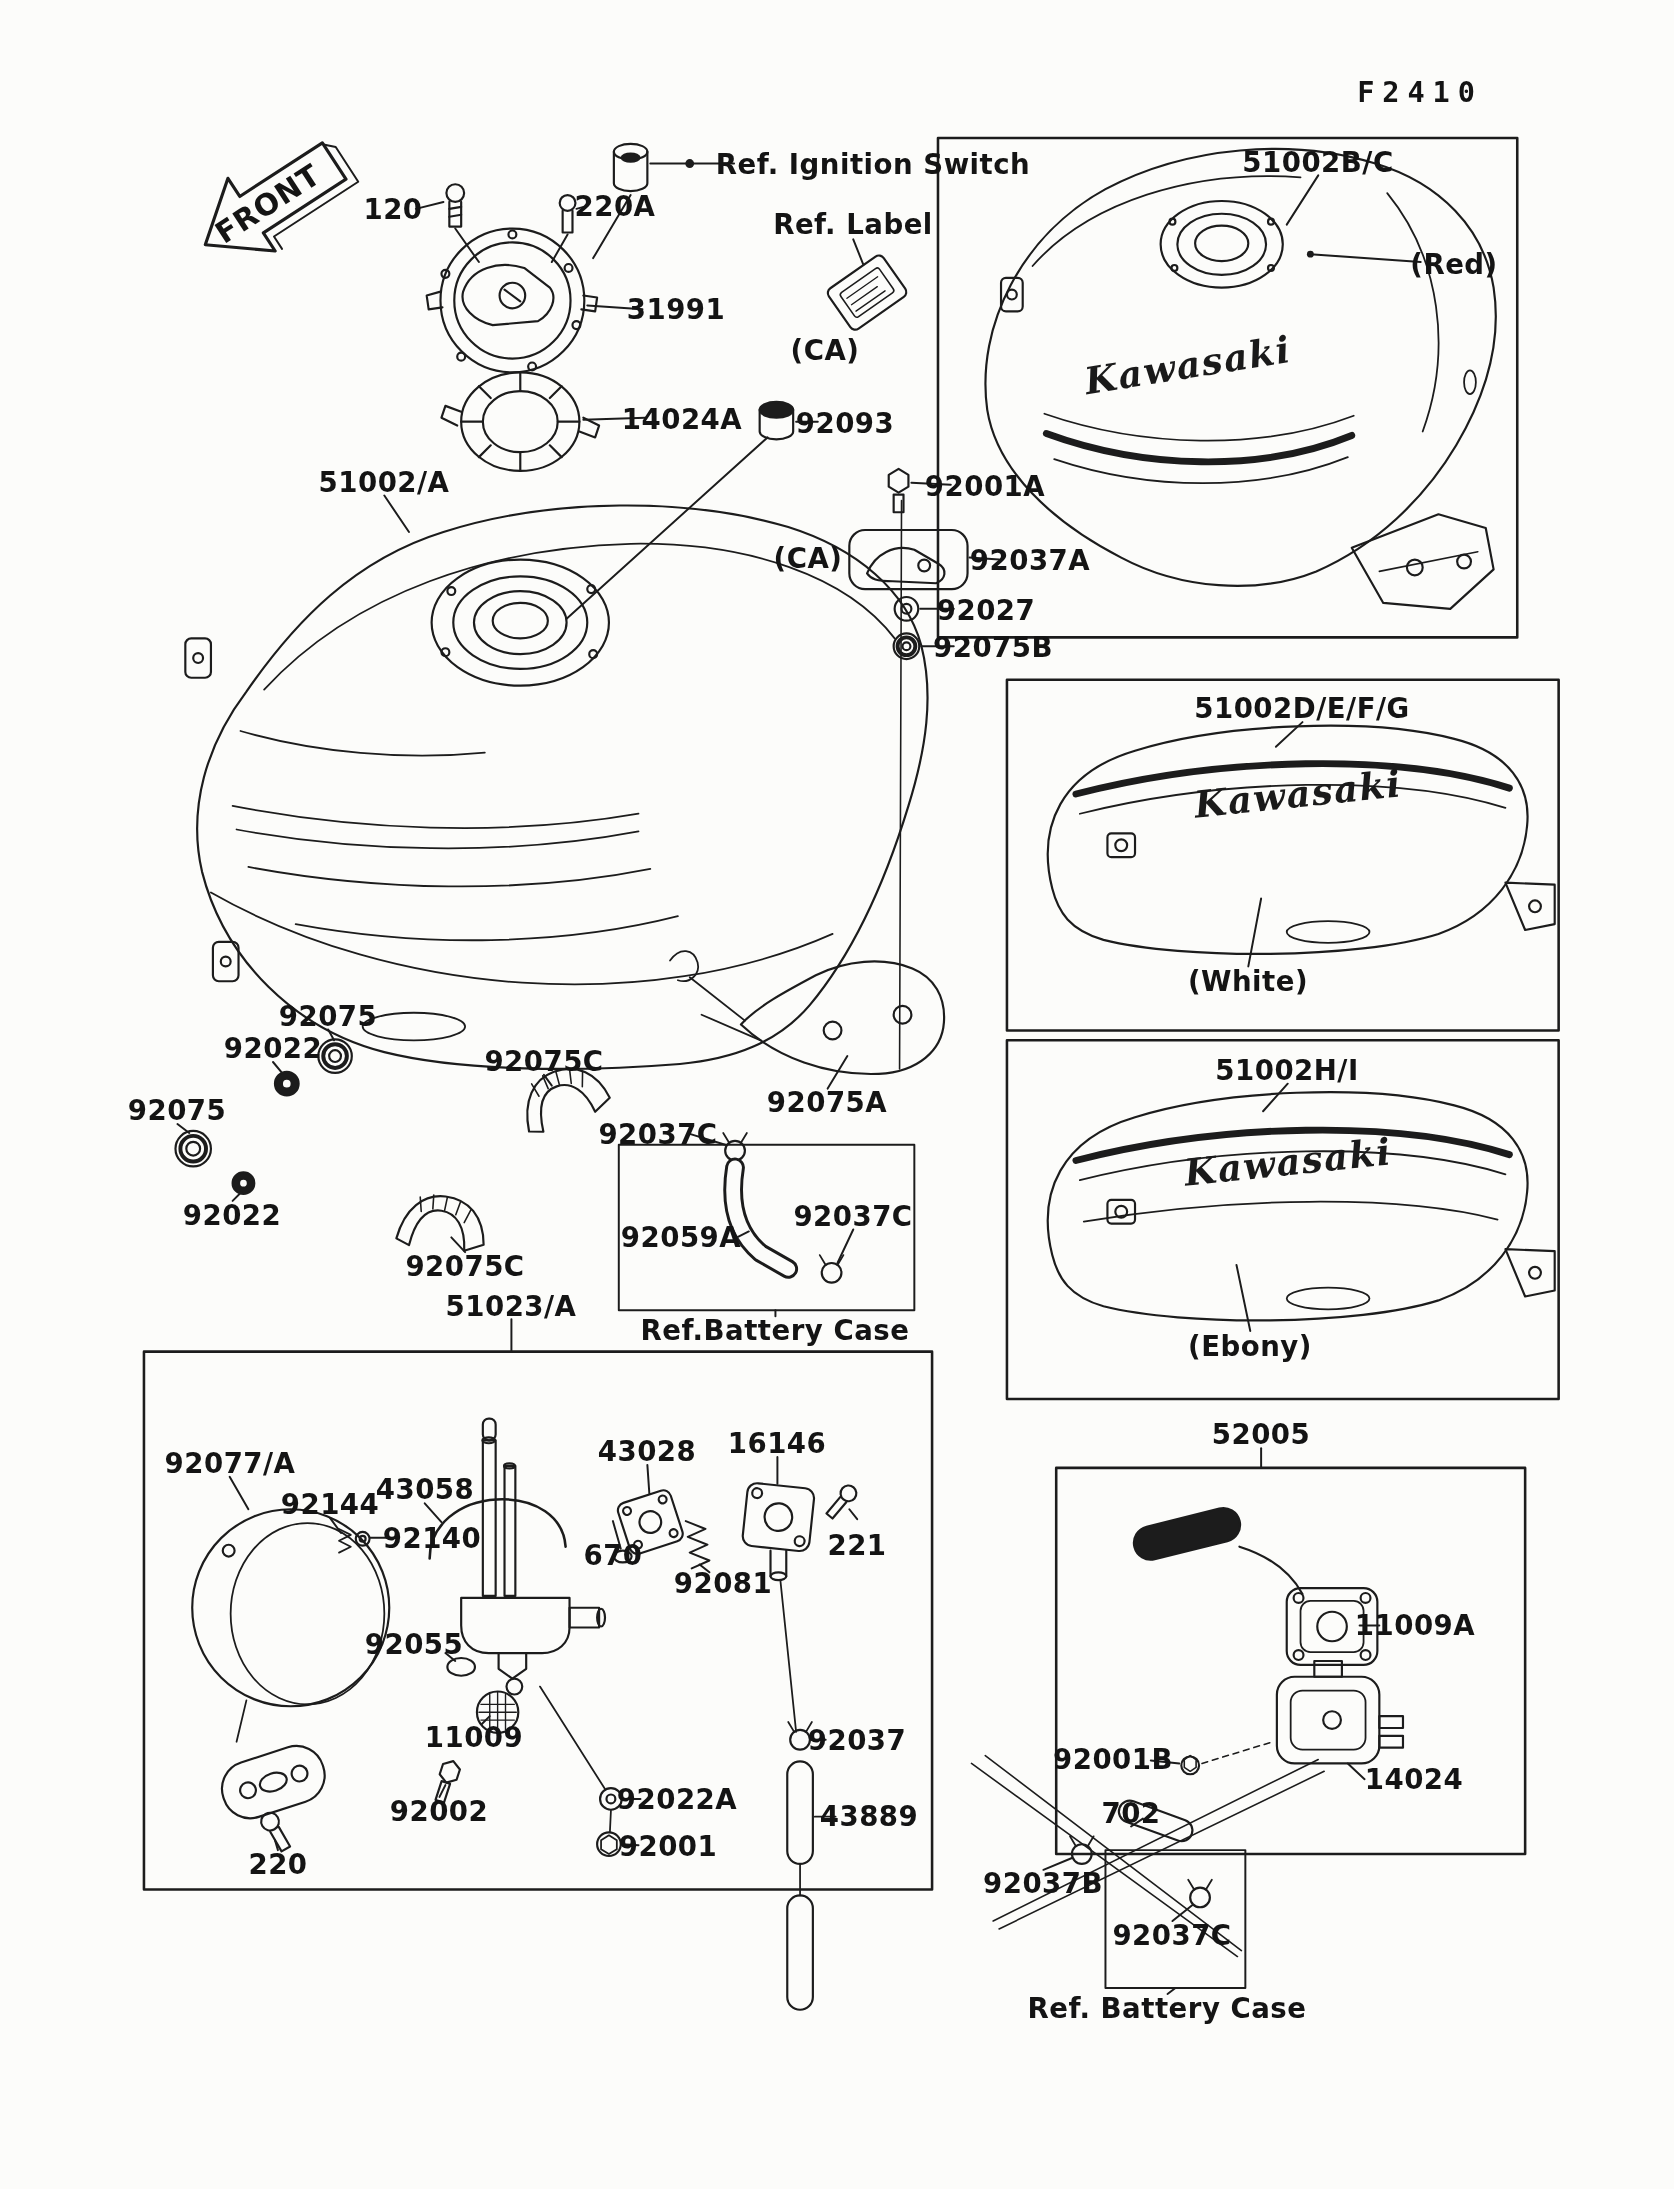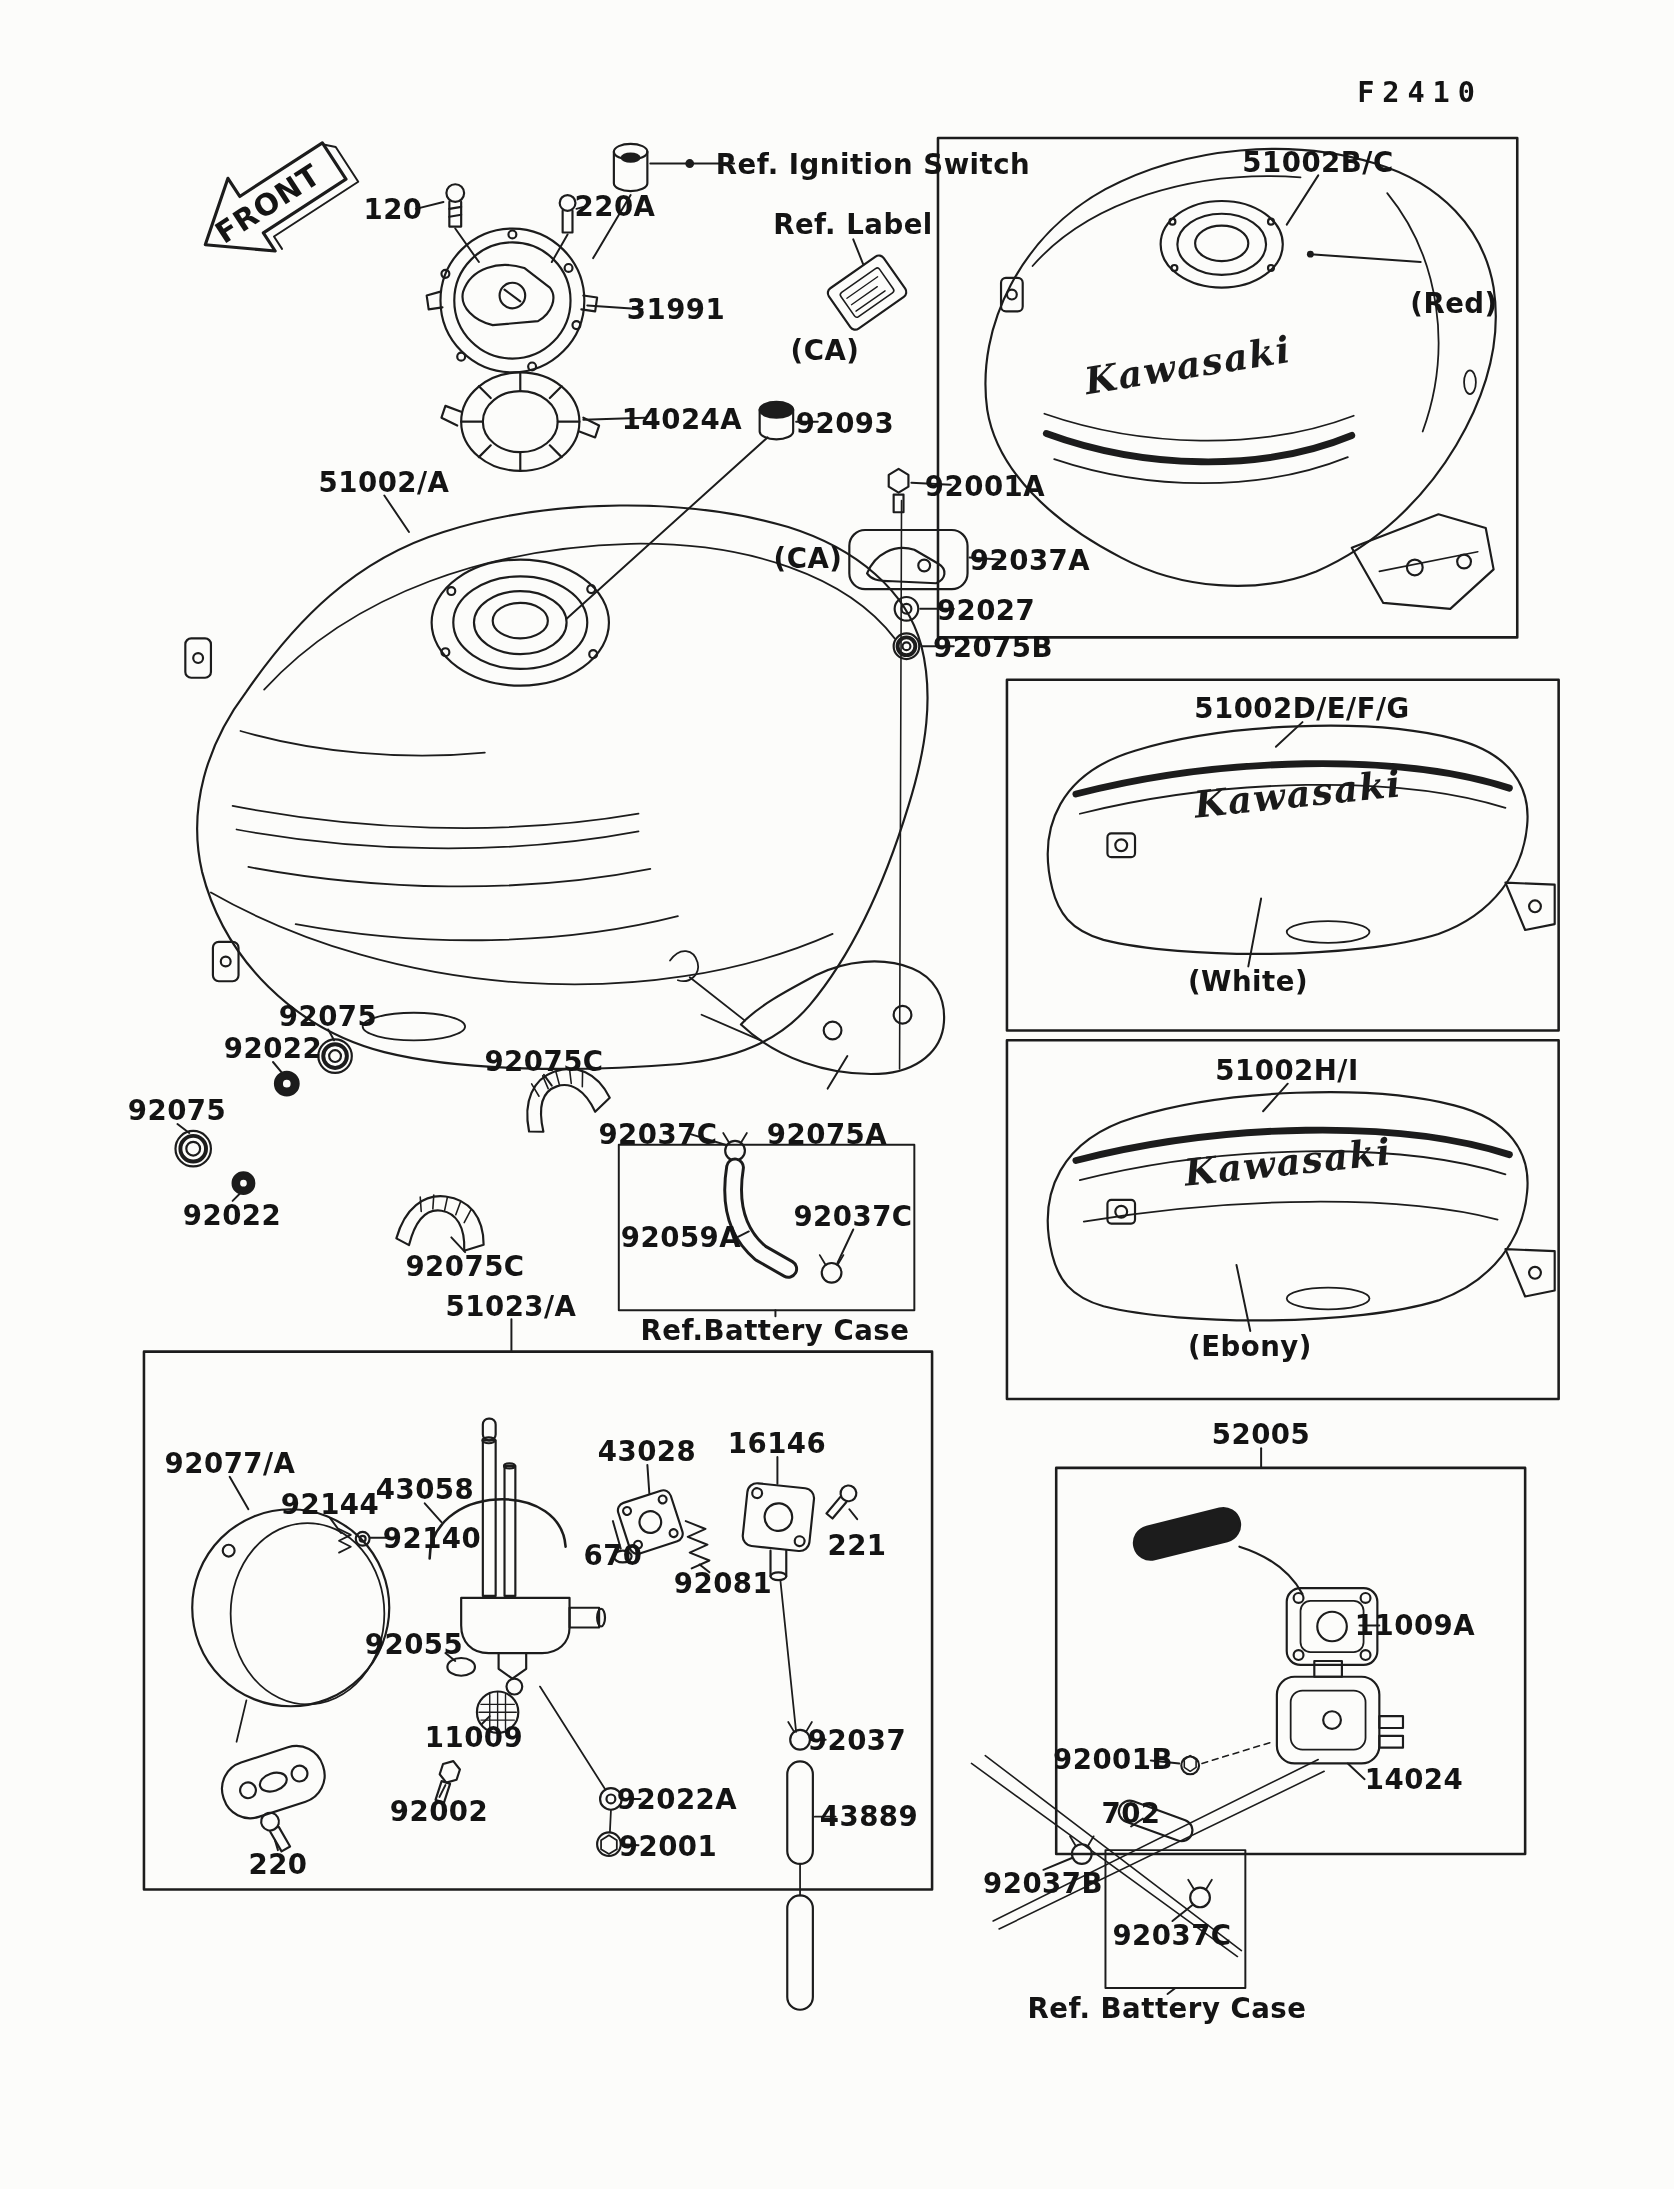--- a/index.html
+++ b/index.html
@@ -415,34 +415,34 @@
       <div class="part-label note" style="left: 825px; top: 350px; transform: translate(-50%, -50%);">(CA)</div>
       <div class="part-label" style="left: 682px; top: 419px; transform: translate(-50%, -50%);">14024A</div>
       <div class="part-label" style="left: 845px; top: 423px; transform: translate(-50%, -50%);">92093</div>
       <div class="part-label" style="left: 384px; top: 482px; transform: translate(-50%, -50%);">51002/A</div>
       <div class="part-label" style="left: 985px; top: 486px; transform: translate(-50%, -50%);">92001A</div>
       <div class="part-label note" style="left: 808px; top: 558px; transform: translate(-50%, -50%);">(CA)</div>
       <div class="part-label" style="left: 1030px; top: 560px; transform: translate(-50%, -50%);">92037A</div>
       <div class="part-label" style="left: 986px; top: 610px; transform: translate(-50%, -50%);">92027</div>
       <div class="part-label" style="left: 993px; top: 647px; transform: translate(-50%, -50%);">92075B</div>
       <div class="part-label" style="left: 1318px; top: 162px; transform: translate(-50%, -50%);">51002B/C</div>
-      <div class="part-label note" style="left: 1454px; top: 264px; transform: translate(-50%, -50%); margin-top: 39px;">(Red)</div>
+      <div class="part-label note" style="left: 1454px; top: 264px; transform: translate(-50%, -50%);">(Red)</div>
       <div class="part-label logo" style="left: 1188px; top: 365px; transform: translate(-50%, -50%) rotate(-9deg);">Kawasaki</div>
       <div class="part-label" style="left: 1302px; top: 708px; transform: translate(-50%, -50%);">51002D/E/F/G</div>
       <div class="part-label logo" style="left: 1298px; top: 794px; transform: translate(-50%, -50%) rotate(-6deg);">Kawasaki</div>
       <div class="part-label note" style="left: 1248px; top: 981px; transform: translate(-50%, -50%);">(White)</div>
       <div class="part-label" style="left: 1287px; top: 1070px; transform: translate(-50%, -50%);">51002H/I</div>
       <div class="part-label logo" style="left: 1288px; top: 1162px; transform: translate(-50%, -50%) rotate(-6deg);">Kawasaki</div>
       <div class="part-label note" style="left: 1250px; top: 1346px; transform: translate(-50%, -50%);">(Ebony)</div>
       <div class="part-label" style="left: 328px; top: 1016px; transform: translate(-50%, -50%);">92075</div>
       <div class="part-label" style="left: 273px; top: 1048px; transform: translate(-50%, -50%);">92022</div>
       <div class="part-label" style="left: 177px; top: 1110px; transform: translate(-50%, -50%);">92075</div>
       <div class="part-label" style="left: 232px; top: 1215px; transform: translate(-50%, -50%);">92022</div>
       <div class="part-label" style="left: 544px; top: 1061px; transform: translate(-50%, -50%);">92075C</div>
-      <div class="part-label" style="left: 827px; top: 1102px; transform: translate(-50%, -50%); margin-top: 32px;">92075A</div>
+      <div class="part-label" style="left: 827px; top: 1102px; transform: translate(-50%, -50%);">92075A</div>
       <div class="part-label" style="left: 658px; top: 1134px; transform: translate(-50%, -50%);">92037C</div>
       <div class="part-label" style="left: 681px; top: 1237px; transform: translate(-50%, -50%);">92059A</div>
       <div class="part-label" style="left: 853px; top: 1216px; transform: translate(-50%, -50%);">92037C</div>
       <div class="part-label" style="left: 465px; top: 1266px; transform: translate(-50%, -50%);">92075C</div>
       <div class="part-label" style="left: 775px; top: 1330px; transform: translate(-50%, -50%);">Ref.Battery Case</div>
       <div class="part-label" style="left: 511px; top: 1306px; transform: translate(-50%, -50%);">51023/A</div>
       <div class="part-label" style="left: 230px; top: 1463px; transform: translate(-50%, -50%);">92077/A</div>
       <div class="part-label" style="left: 330px; top: 1504px; transform: translate(-50%, -50%);">92144</div>
       <div class="part-label" style="left: 425px; top: 1489px; transform: translate(-50%, -50%);">43058</div>
       <div class="part-label" style="left: 432px; top: 1538px; transform: translate(-50%, -50%);">92140</div>

